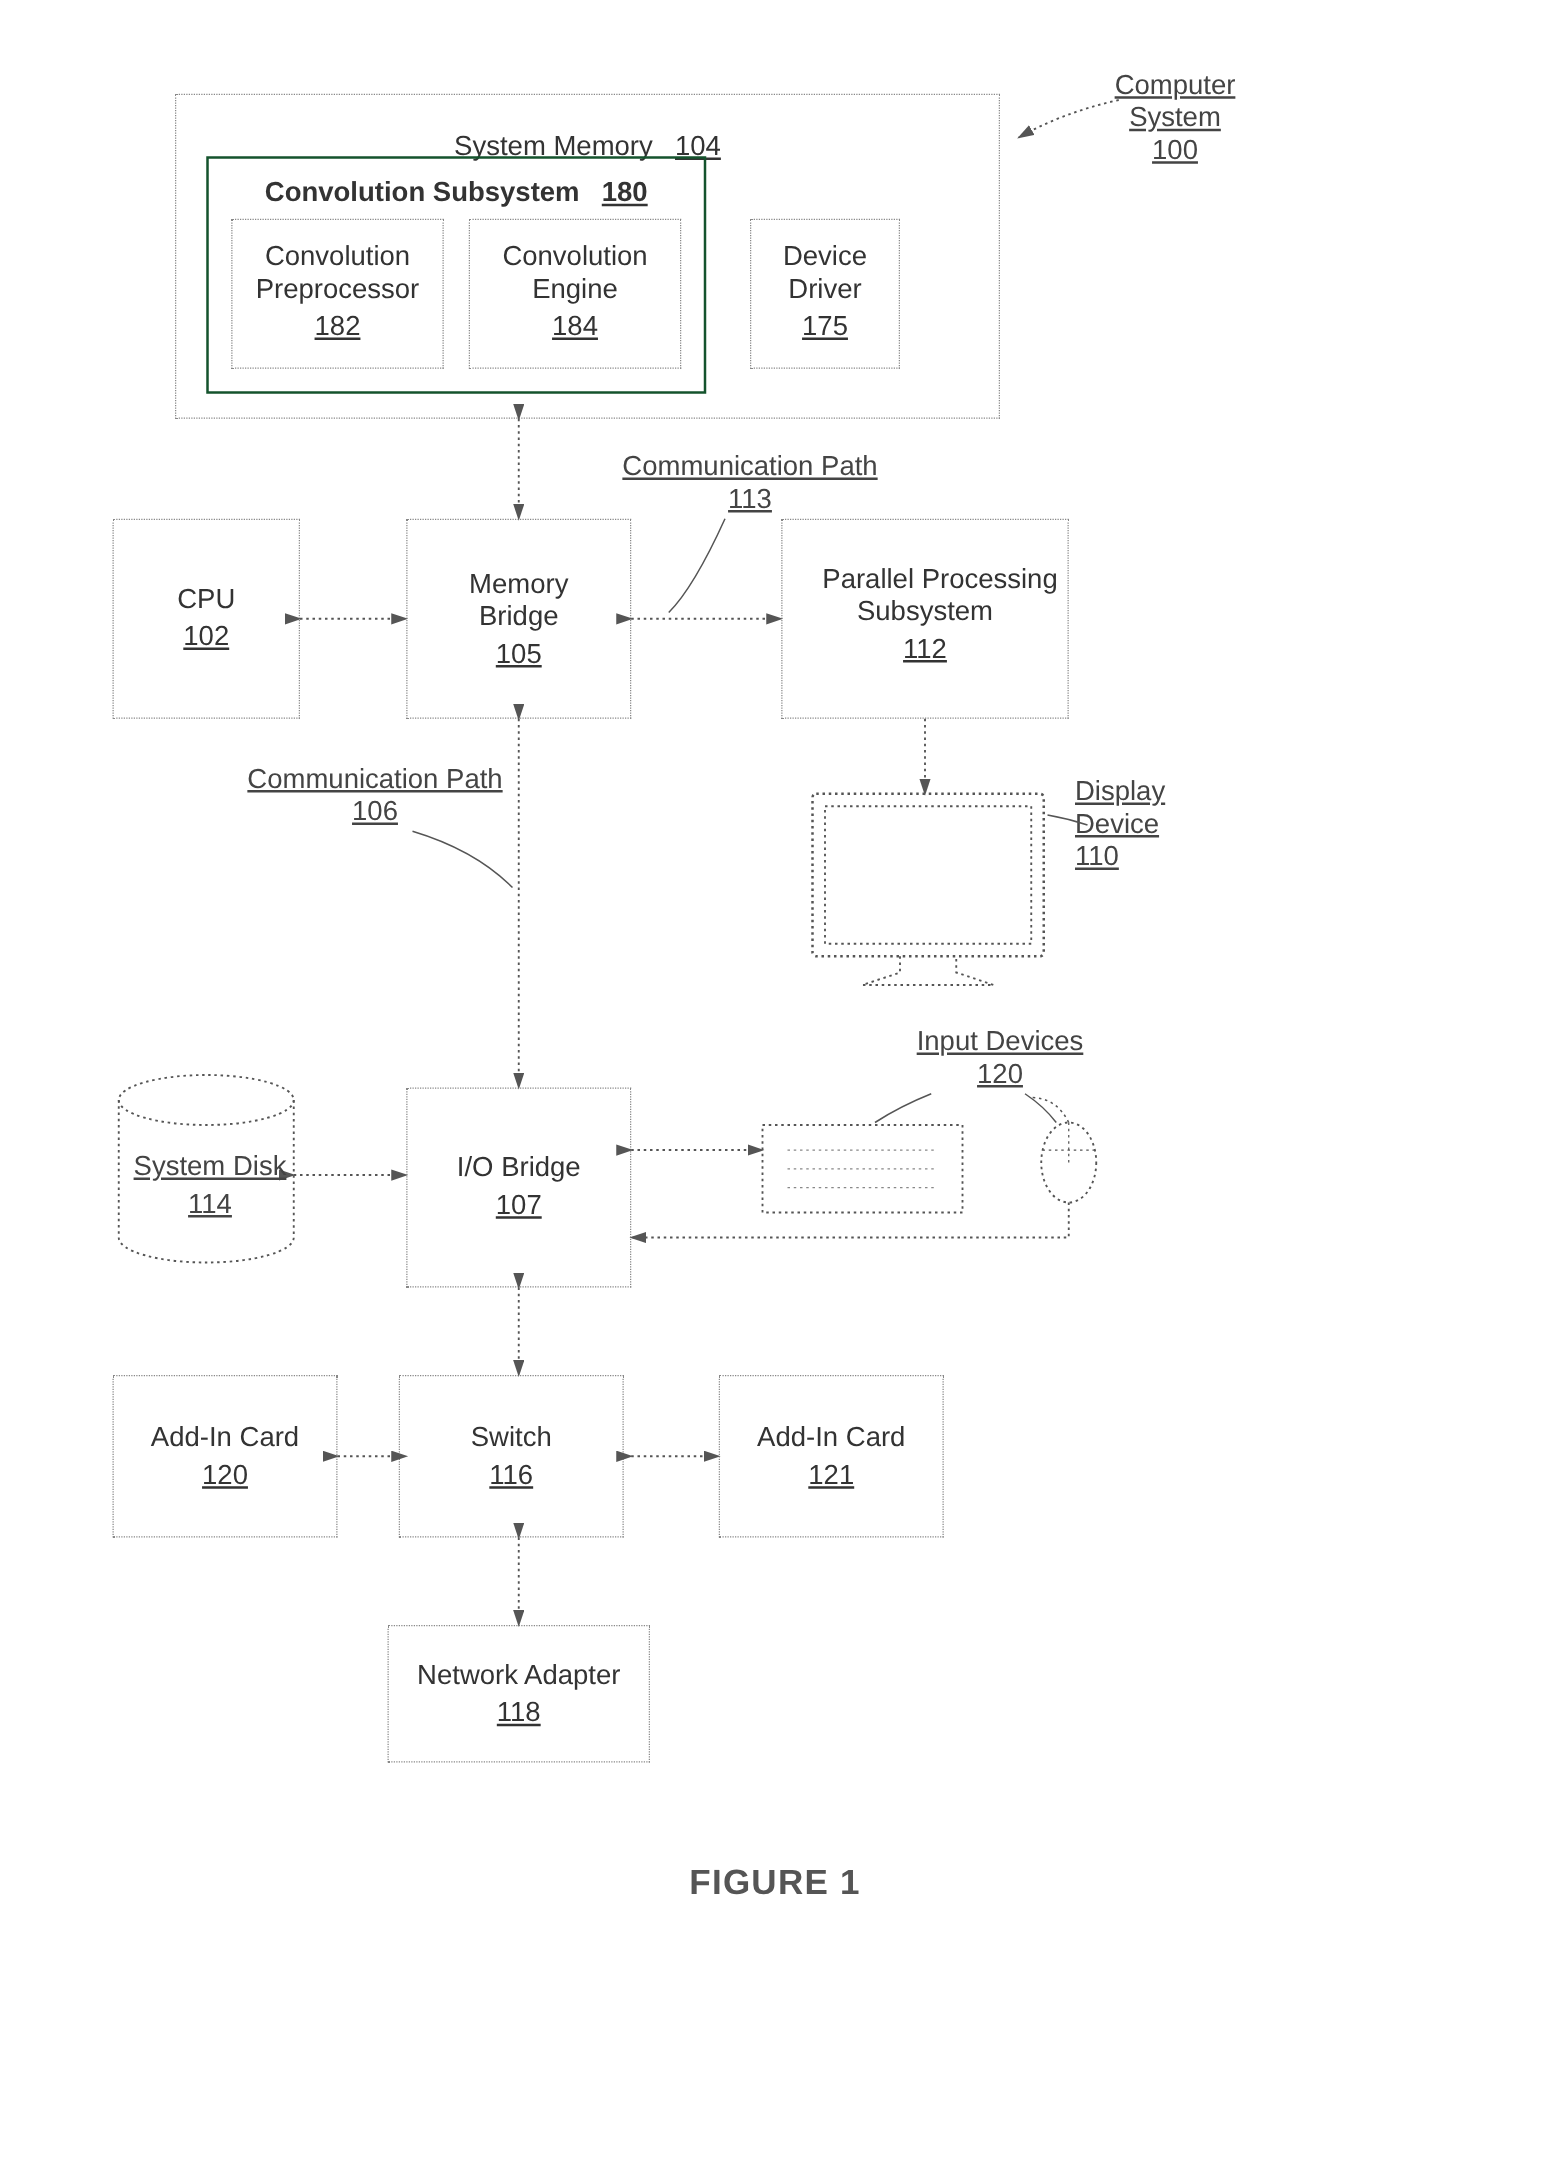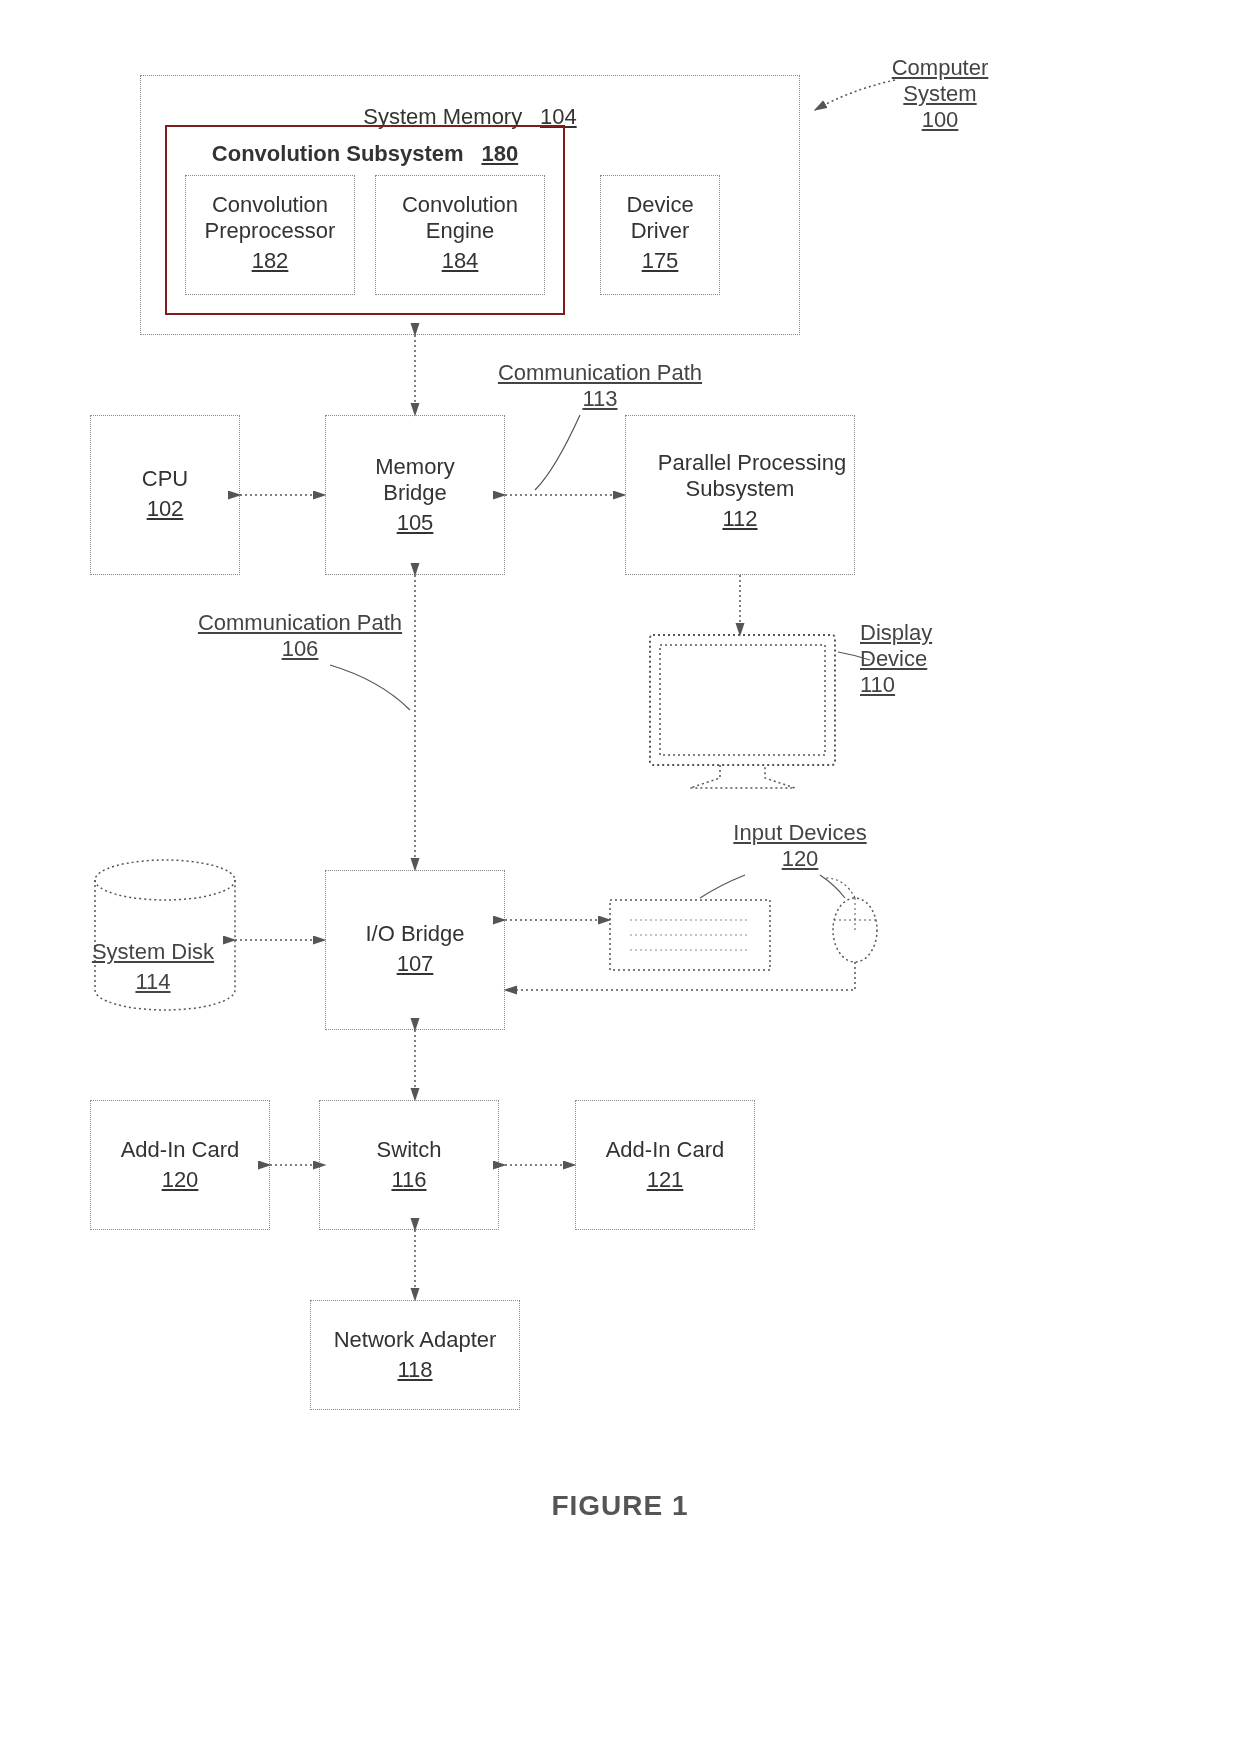--- a/index.html
+++ b/index.html
@@ -17,21 +17,21 @@
   }
   .box {
     position: absolute;
     border: 1px dotted #888;
     text-align: center;
     box-sizing: border-box;
     padding-top: 8px;
   }
   .solidbox {
     position: absolute;
-    border: 2px solid #7f1d1d;
+    border: 2px solid #14532d;
     text-align: center;
     box-sizing: border-box;
   }
   .lbl {
     position: absolute;
     text-align: center;
     font-size: 22px;
     color: #444;
     text-decoration: underline;
   }
@@ -212,18 +212,18 @@
 
     <line x1="415" y1="1030" x2="415" y2="1100" stroke="#555" stroke-width="1.5" stroke-dasharray="2,3" marker-start="url(#arr)" marker-end="url(#arr)"></line>
 
     <line x1="270" y1="1165" x2="325" y2="1165" stroke="#555" stroke-width="1.5" stroke-dasharray="2,3" marker-start="url(#arr)" marker-end="url(#arr)"></line>
 
     <line x1="505" y1="1165" x2="575" y2="1165" stroke="#555" stroke-width="1.5" stroke-dasharray="2,3" marker-start="url(#arr)" marker-end="url(#arr)"></line>
 
     <line x1="415" y1="1230" x2="415" y2="1300" stroke="#555" stroke-width="1.5" stroke-dasharray="2,3" marker-start="url(#arr)" marker-end="url(#arr)"></line>
   </svg>
 
-  <div class="lbl" style="left:83px; top:920px; width:140px;margin-top:19px;">
+  <div class="lbl" style="left:98px; top:920px; width:140px;">
     <span class="ttl">System Disk</span><br>
     <span class="num">114</span>
   </div>
 
 </div>
 
 </body></html>

